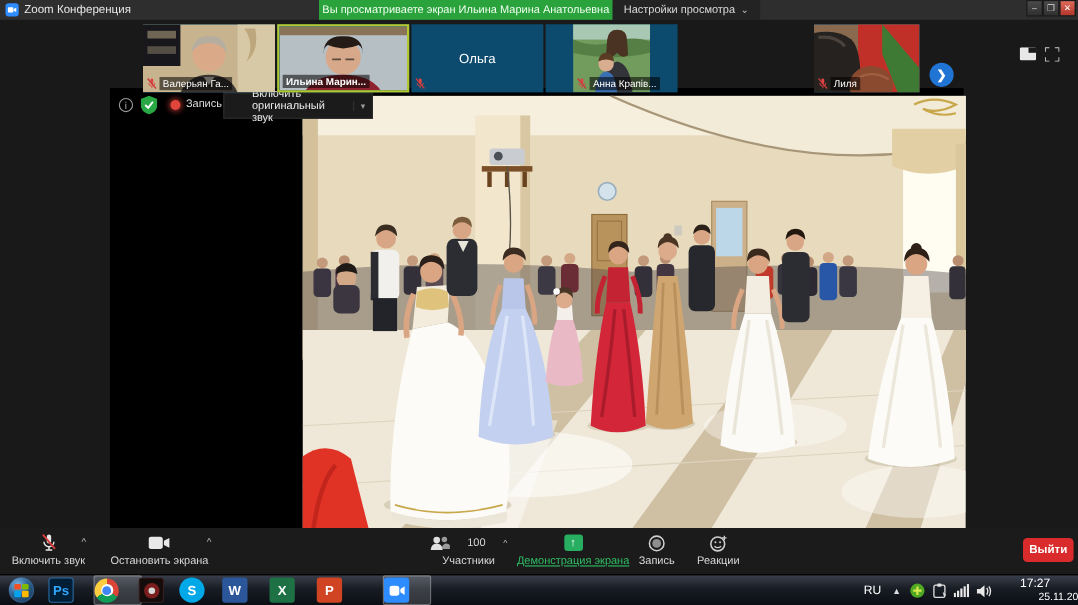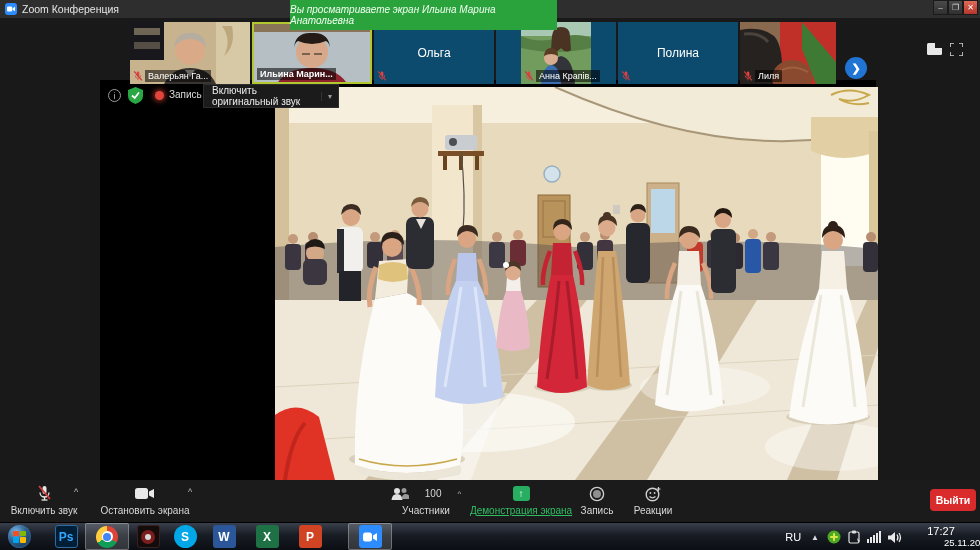--- a/index.html
+++ b/index.html
@@ -6,22 +6,22 @@
   html,body { width:980px; height:550px; background:#000; }
   body { font-family:"Liberation Sans", sans-serif; overflow:hidden; }
   .win { position:relative; width:980px; height:550px; background:#191919; overflow:hidden; }
 
   
   .titlebar { position:absolute; left:0; top:0; width:980px; height:18px; background:#2e2e2e; z-index:40; }
   .zoom-app-ico { position:absolute; left:5px; top:3px; width:12px; height:12px; border-radius:3px;
                   background:#2d8cff; display:flex; align-items:center; justify-content:center; }
   .zoom-app-ico svg { width:8px; height:8px; }
   .app-title { position:absolute; left:22px; top:3px; font-size:10.5px; color:#e6e6e6; }
-  .banner { position:absolute; left:290px; top:0; width:267px; height:30px; background:#2aa33c;
-            color:#f2fff2; font-size:10px; display:flex; align-items:center; justify-content:center;font-style:italic; }
+  .banner { position:absolute; left:290px; top:0; width:267px; height:18px; background:#2aa33c;
+            color:#f2fff2; font-size:10px; display:flex; align-items:center; justify-content:center; }
   .view-settings { position:absolute; left:557px; top:0; height:18px; padding:0 10px; color:#dcdcdc;
                    font-size:10px; display:flex; align-items:center; gap:5px; background:#232323; }
   .view-settings .caret { font-size:9px; color:#bbb; }
   .winbtns { position:absolute; right:2px; top:0; display:flex; }
   .winbtn { width:15px; height:15px; display:flex; align-items:center; justify-content:center;
             font-size:8px; color:#ddd; background:linear-gradient(#4a4a4a,#303030); border:1px solid #1a1a1a; }
   .winbtn.close { background:linear-gradient(#e06a5a,#b3362a); color:#fff; }
 
   
   .thumbstrip { position:absolute; left:0; top:18px; width:980px; height:62px; background:#191919; z-index:30; }
@@ -42,21 +42,21 @@
   .share-black { position:absolute; left:100px; top:0; width:776px; height:400px; background:#000; }
   .video-wrap { position:absolute; left:175px; top:7px; width:603px; height:393px; }
   .ovl-info { position:absolute; left:8px; top:9px; width:13px; height:13px; border:1px solid #9a9a9a;
               border-radius:50%; color:#b5b5b5; font-size:9px; display:flex; align-items:center; justify-content:center; z-index:5;}
   .ovl-shield { position:absolute; left:28px; top:7px; z-index:5; }
   .rec-dot { position:absolute; left:55px; top:11px; width:9px; height:9px; border-radius:50%;
              background:#e2453c; box-shadow:0 0 5px 2px rgba(226,69,60,.55); z-index:5; }
   .rec-label { position:absolute; left:69px; top:9px; color:#ddd; font-size:10px; z-index:5; }
   .orig-sound { position:absolute; left:103px; top:4px; width:136px; height:24px; background:#1b1b1b;
                 border:1px solid #2c2c2c; color:#ececec; font-size:10px; display:flex; align-items:center;
-                padding-left:8px; gap:8px; z-index:5; }
+                padding-left:25px; gap:8px; z-index:5; }
   .orig-sound .caret { margin-left:auto; margin-right:6px; color:#9a9a9a; font-size:8px;
                        border-left:1px solid #333; padding-left:6px; }
 
   
   .toolbar { position:absolute; left:0; top:480px; width:980px; height:42px; background:#1b1b1b; z-index:40; }
   .tb-btn { position:absolute; top:2px; height:38px; display:flex; flex-direction:column; align-items:center;
             justify-content:space-between; padding:3px 0 4px 0; }
   .tb-label { font-size:10px; color:#d8d8d8; white-space:nowrap; }
   .tb-label.green { color:#2fbf63;text-decoration:underline; }
   .tb-caret { position:absolute; top:5px; color:#bdbdbd; font-size:9px; }
@@ -64,21 +64,21 @@
   .iconrow { display:flex; align-items:center; gap:16px; height:17px; }
   .share-ico { width:17px; height:15px; border-radius:3px; background:#27ae60; color:#fff; font-size:10px;
                display:flex; align-items:center; justify-content:center; font-weight:bold; }
   .leave-btn { position:absolute; left:930px; top:9px; width:46px; height:22px; background:#d92b2b;
                border-radius:4px; color:#fff; font-size:10.5px; font-weight:bold; display:flex;
                align-items:center; justify-content:center; }
 
   
   .taskbar { position:absolute; left:0; top:522px; width:980px; height:28px;
              background:linear-gradient(#39404c, #181c24 45%, #0b0e13); border-top:1px solid #000; z-index:50; }
-  .tb-slot { position:absolute; top:0; width:44px; height:27px; display:flex; align-items:center; justify-content:center; }
+  .tb-slot { position:absolute; top:0; width:44px; height:27px; display:flex; align-items:center; }
   .tb-slot.hl { background:rgba(255,255,255,.16); border:1px solid rgba(255,255,255,.28); border-radius:2px; }
   .app24 { width:23px; height:23px; border-radius:3px; display:flex; align-items:center; justify-content:center;
            font-weight:bold; font-size:12px; }
   .orb { position:absolute; left:8px; top:2px; width:23px; height:23px; border-radius:50%;
          background:radial-gradient(circle at 35% 30%, #7db9e8 0%, #2a5d8a 45%, #0d2238 100%);
          display:flex; align-items:center; justify-content:center; box-shadow:0 0 3px rgba(120,180,255,.5) inset; }
   .winflag { width:13px; height:12px; display:grid; grid-template-columns:1fr 1fr; grid-template-rows:1fr 1fr; gap:1px; }
   .winflag i { border-radius:1px; }
   .chrome-ico { width:22px; height:22px; border-radius:50%;
                 background:conic-gradient(#db4437 0 33%, #0f9d58 0 66%, #ffcd40 0 100%);
@@ -101,20 +101,24 @@
 
   <div class="titlebar">
     <div class="zoom-app-ico">
       <svg viewBox="0 0 10 8">
           <rect x="0" y="1" width="6.5" height="6" rx="1.5" fill="#fff"></rect>
           <path d="M7 3 L10 1.2 V6.8 L7 5 Z" fill="#fff"></path>
         </svg>
     </div>
     <div class="app-title">Zoom Конференция</div>
     <div class="banner">Вы просматриваете экран Ильина Марина Анатольевна</div>
+    <div class="view-settings">
+      <span>Настройки просмотра</span>
+      <span class="caret">⌄</span>
+    </div>
     <div class="winbtns">
       <div class="winbtn">–</div>
       <div class="winbtn">❐</div>
       <div class="winbtn close">✕</div>
     </div>
   </div>
 
   <div class="thumbstrip">
 
     <div class="thumb" style="left:130px; width:120px;">
@@ -183,31 +187,20 @@
         <svg class="mic-badge" viewBox="0 0 12 13">
           <rect x="4.4" y="1" width="3.2" height="6.2" rx="1.6" fill="#e04545"></rect>
           <path d="M2.6 5.8 a3.4 3.4 0 0 0 6.8 0" stroke="#e04545" stroke-width="1" fill="none"></path>
           <line x1="6" y1="9.4" x2="6" y2="11.6" stroke="#e04545" stroke-width="1"></line>
           <line x1="1.4" y1="1" x2="10.6" y2="11.8" stroke="#c93a3a" stroke-width="1.5"></line>
         </svg>
         <span class="thumb-label">Анна Крапів...</span>
       </div>
     </div>
 
-    <div class="thumb" style="left:618px; width:120px;">
-      <div class="thumb-name-center">Полина</div>
-      <div class="thumb-foot">
-        <svg class="mic-badge" viewBox="0 0 12 13">
-          <rect x="4.4" y="1" width="3.2" height="6.2" rx="1.6" fill="#e04545"></rect>
-          <path d="M2.6 5.8 a3.4 3.4 0 0 0 6.8 0" stroke="#e04545" stroke-width="1" fill="none"></path>
-          <line x1="6" y1="9.4" x2="6" y2="11.6" stroke="#e04545" stroke-width="1"></line>
-          <line x1="1.4" y1="1" x2="10.6" y2="11.8" stroke="#c93a3a" stroke-width="1.5"></line>
-        </svg>
-      </div>
-    </div>
 
     <div class="thumb" style="left:740px; width:96px;">
       <svg width="96" height="62" viewBox="0 0 96 62">
         <rect width="96" height="62" fill="#8a6a4e"></rect>
         <path d="M40 0 h56 v62 h-56 Z" fill="#c03028"></path>
         <path d="M62 0 l34 40 v22 h-20 l-14 -35 Z" fill="#3f7a34"></path>
         <path d="M0 8 q22 -4 34 6 q10 10 8 48 h-42 Z" fill="#26221f"></path>
         <path d="M4 12 q16 -2 24 8" stroke="#4a423c" stroke-width="3" fill="none"></path>
         <ellipse cx="52" cy="56" rx="20" ry="18" fill="#8a4a30"></ellipse>
         <path d="M36 52 q14 -12 32 -2" stroke="#a06040" stroke-width="2" fill="none"></path>

